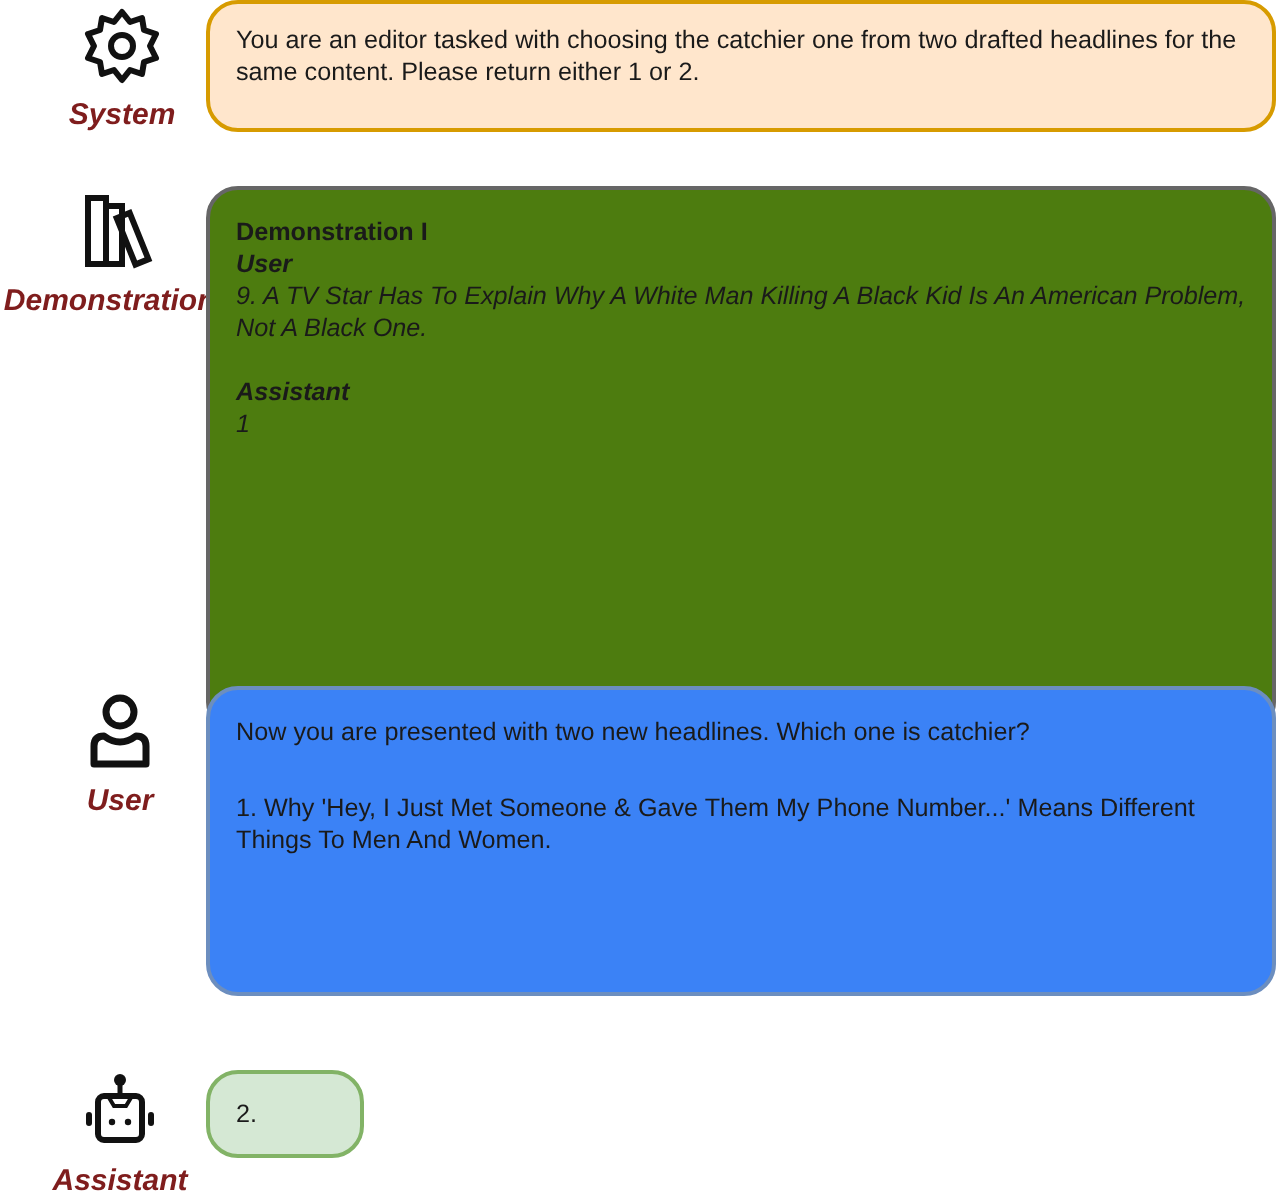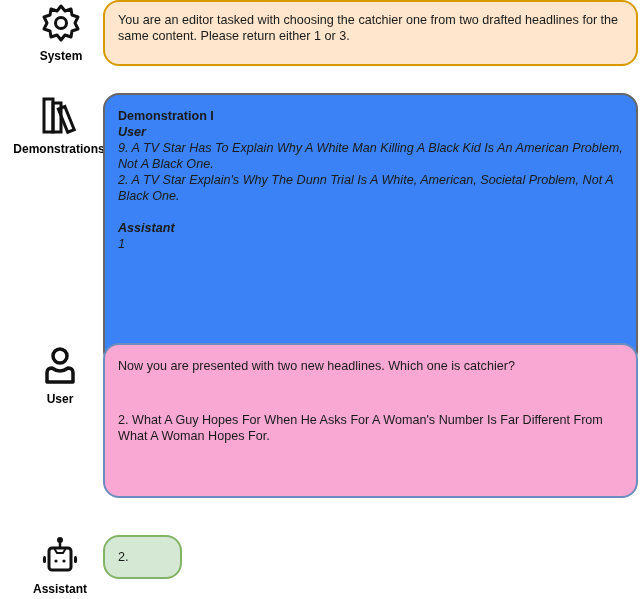--- a/index.html
+++ b/index.html
@@ -1,28 +1,28 @@
 <!DOCTYPE html>
 <html><head>
 <meta charset="utf-8">
 <style>
   html, body { margin: 0; padding: 0; background: #ffffff; }
   body { width: 640px; height: 599px; position: relative; overflow: hidden;
          font-family: "Liberation Sans", sans-serif; color: #1a1a1a; }
   .role { position: absolute; width: 100px; text-align: center; }
   .role svg { display: block; margin: 0 auto; }
-  .role-label { font-weight: bold; font-size: 12px; margin-top: 6px; color: #000000; }
+  .role-label { font-weight: bold; font-size: 15px; margin-top: 6px; color: #7f1d1d; font-style: italic; }
   .box { position: absolute; box-sizing: border-box; border-radius: 16px;
          font-size: 12.6px; line-height: 16px; padding: 10px 13px; }
   .sys { left: 103px; top: 0px; width: 535px; height: 66px;
          background: #ffe6cc; border: 2px solid #d79b00; }
   .demo { left: 103px; top: 93px; width: 535px; height: 274px;
-          background: #3b82f6; border: 2px solid #666666; padding-top: 13px; }
+          background: #4d7c0f; border: 2px solid #666666; padding-top: 13px; }
   .usr { left: 103px; top: 343px; width: 535px; height: 155px;
-         background: #f9a8d4; border: 2px solid #6c8ebf; padding-top: 13px; }
+         background: #3b82f6; border: 2px solid #6c8ebf; padding-top: 13px; }
   .asst { left: 103px; top: 535px; width: 79px; height: 44px;
           background: #d5e8d4; border: 2px solid #82b366; padding-top: 12px; }
   .b { font-weight: bold; }
   .bi { font-weight: bold; font-style: italic; }
   .i { font-style: italic; }
   .gap { height: 16px; }
   .gap2 { height: 22px; }
   p { margin: 0; }
 </style>
 </head>
@@ -61,36 +61,35 @@
     <path d="M14 12 L17 17 L23 17 L26 12" fill="none" stroke="#111" stroke-width="2"></path>
     <circle cx="16" cy="25" r="1.6" fill="#111"></circle>
     <circle cx="24" cy="25" r="1.6" fill="#111"></circle>
     <rect x="3" y="20" width="3" height="7" rx="1.5" fill="#111"></rect>
     <rect x="34" y="20" width="3" height="7" rx="1.5" fill="#111"></rect>
   </svg>
   <div class="role-label">Assistant</div>
 </div>
 
 <div class="box sys">
-  <p>You are an editor tasked with choosing the catchier one from two drafted headlines for the same content. Please return either 1 or 3.</p>
+  <p>You are an editor tasked with choosing the catchier one from two drafted headlines for the same content. Please return either 1 or 2.</p>
 </div>
 
 <div class="box demo">
   <p class="b">Demonstration I</p>
   <p class="bi">User</p>
   <p class="i">9. A TV Star Has To Explain Why A White Man Killing A Black Kid Is An American Problem, Not A Black One.</p>
-  <p class="i">2. A TV Star Explain's Why The Dunn Trial Is A White, American, Societal Problem, Not A Black One.</p>
   <div class="gap"></div>
   <p class="bi">Assistant</p>
   <p class="i">1</p>
   <div class="gap"></div>
 </div>
 
 <div class="box usr">
   <p>Now you are presented with two new headlines. Which one is catchier?</p>
   <div class="gap2"></div>
+  <p>1. Why 'Hey, I Just Met Someone &amp; Gave Them My Phone Number...' Means Different Things To Men And Women.</p>
   <div class="gap"></div>
-  <p>2. What A Guy Hopes For When He Asks For A Woman's Number Is Far Different From What A Woman Hopes For.</p>
 </div>
 
 <div class="box asst">
   <p>2.</p>
 </div>
 
 </body></html>

